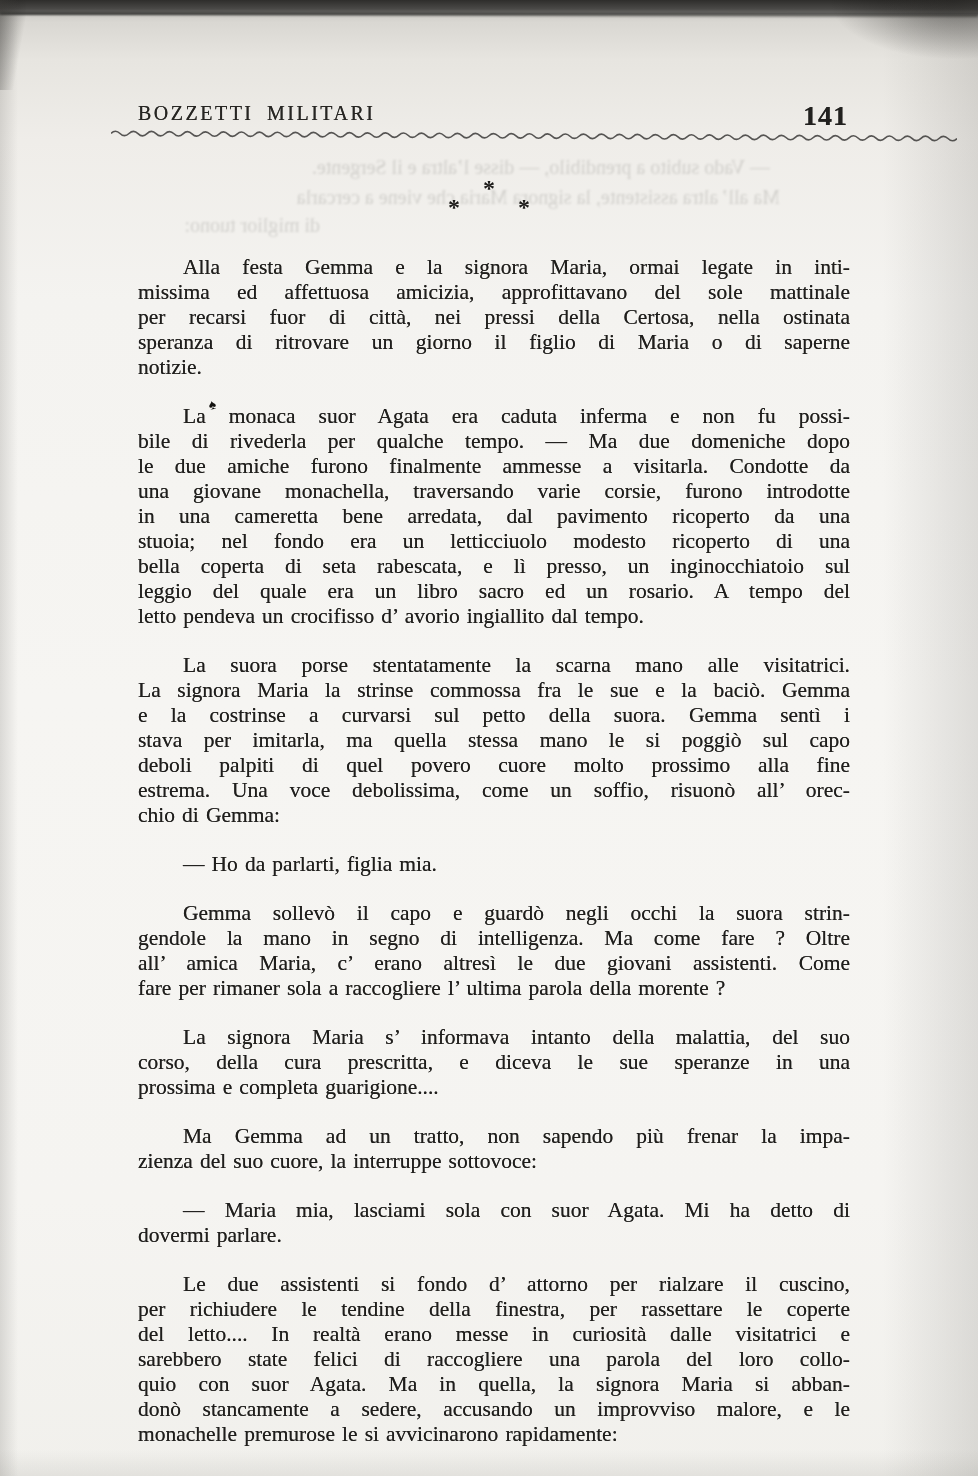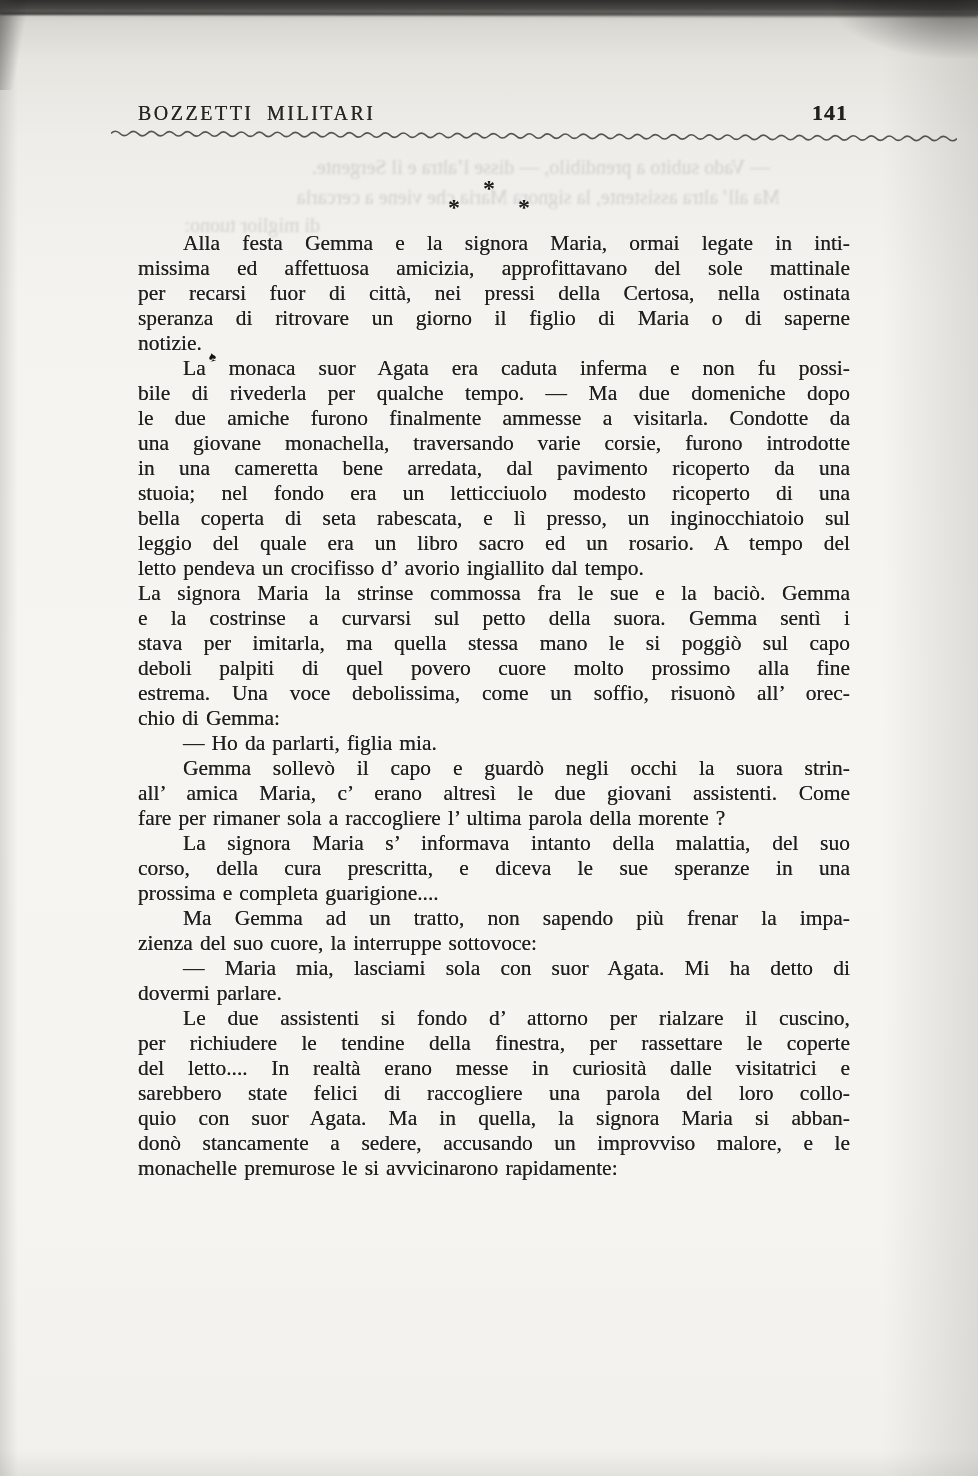--- a/index.html
+++ b/index.html
@@ -47,21 +47,21 @@
   
   .running-head{
     position:absolute;left:138px;top:100px;width:712px;height:30px;
   }
   .head-title{
     position:absolute;left:0;right:0;top:2px;
     font-size:20px;letter-spacing:2.5px;word-spacing:6px;color:#262522;
     text-shadow:0 0 .5px rgba(30,30,28,.8);
   }
   .head-folio{
-    position:absolute;right:2px;top:0;font-size:22px;font-weight:bold;
+    position:absolute;right:2px;top:0;font-size:28px;font-weight:bold;
     letter-spacing:1px;color:#21201e;text-shadow:0 0 .5px rgba(30,30,28,.8);margin-left:48px;
   }
   .wavy-rule{position:absolute;left:111px;top:130px;transform:rotate(.35deg);}
   .wavy-rule svg{display:block;}
   
   .ghost{
     position:absolute;color:#55544f;opacity:.20;filter:blur(1.1px);
     transform:scaleX(-1);font-size:20px;white-space:nowrap;overflow:hidden;
   }
   
@@ -75,21 +75,21 @@
   .text-block{
     position:absolute;left:138px;top:231px;width:712px;
     font-size:21.5px;color:#1f1e1c;
     text-shadow:0 0 .55px rgba(25,24,22,.75);
     word-spacing:.08em;
   }
   .line{
     height:25px;line-height:25px;white-space:normal;
     text-align:justify;text-align-last:justify;
   }
-  .line.first{ text-indent:45px; }
+  .line.first{ text-indent:45px;margin-top:24px; }
   .line.last{ text-align-last:left; }
   .blot{
     display:inline-block;width:0;
     transform:translate(-18px,-2px) rotate(-14deg);
     font-size:14px;color:#12110f;text-shadow:none;
   }
 </style>
 </head>
 <body>
 
@@ -133,28 +133,30 @@
       <div class="line last">notizie.</div>
       <div class="line first"><span class="blot">♠</span>La monaca suor Agata era caduta inferma e non fu possi-</div>
       <div class="line">bile di rivederla per qualche tempo. — Ma due domeniche dopo</div>
       <div class="line">le due amiche furono finalmente ammesse a visitarla. Condotte da</div>
       <div class="line">una giovane monachella, traversando varie corsie, furono introdotte</div>
       <div class="line">in una cameretta bene arredata, dal pavimento ricoperto da una</div>
       <div class="line">stuoia; nel fondo era un letticciuolo modesto ricoperto di una</div>
       <div class="line">bella coperta di seta rabescata, e lì presso, un inginocchiatoio sul</div>
       <div class="line">leggio del quale era un libro sacro ed un rosario. A tempo del</div>
       <div class="line last">letto pendeva un crocifisso d’ avorio ingiallito dal tempo.</div>
+      <div class="line first">La suora porse stentatamente la scarna mano alle visitatrici.</div>
       <div class="line">La signora Maria la strinse commossa fra le sue e la baciò. Gemma</div>
       <div class="line">e la costrinse a curvarsi sul petto della suora. Gemma sentì i</div>
       <div class="line">stava per imitarla, ma quella stessa mano le si poggiò sul capo</div>
       <div class="line">deboli palpiti di quel povero cuore molto prossimo alla fine</div>
       <div class="line">estrema. Una voce debolissima, come un soffio, risuonò all’ orec-</div>
       <div class="line last">chio di Gemma:</div>
       <div class="line first last">— Ho da parlarti, figlia mia.</div>
       <div class="line first">Gemma sollevò il capo e guardò negli occhi la suora strin-</div>
+      <div class="line">gendole la mano in segno di intelligenza. Ma come fare ? Oltre</div>
       <div class="line">all’ amica Maria, c’ erano altresì le due giovani assistenti. Come</div>
       <div class="line last">fare per rimaner sola a raccogliere l’ ultima parola della morente ?</div>
       <div class="line first">La signora Maria s’ informava intanto della malattia, del suo</div>
       <div class="line">corso, della cura prescritta, e diceva le sue speranze in una</div>
       <div class="line last">prossima e completa guarigione....</div>
       <div class="line first">Ma Gemma ad un tratto, non sapendo più frenar la impa-</div>
       <div class="line last">zienza del suo cuore, la interruppe sottovoce:</div>
       <div class="line first">— Maria mia, lasciami sola con suor Agata. Mi ha detto di</div>
       <div class="line last">dovermi parlare.</div>
       <div class="line first">Le due assistenti si fondo d’ attorno per rialzare il cuscino,</div>

